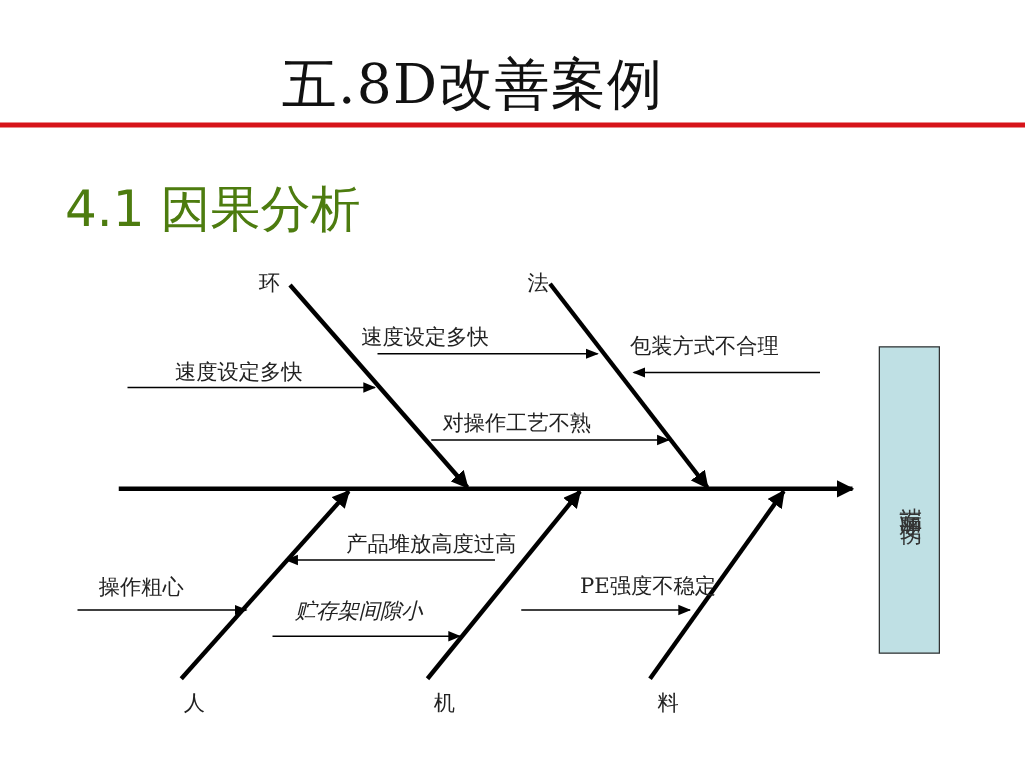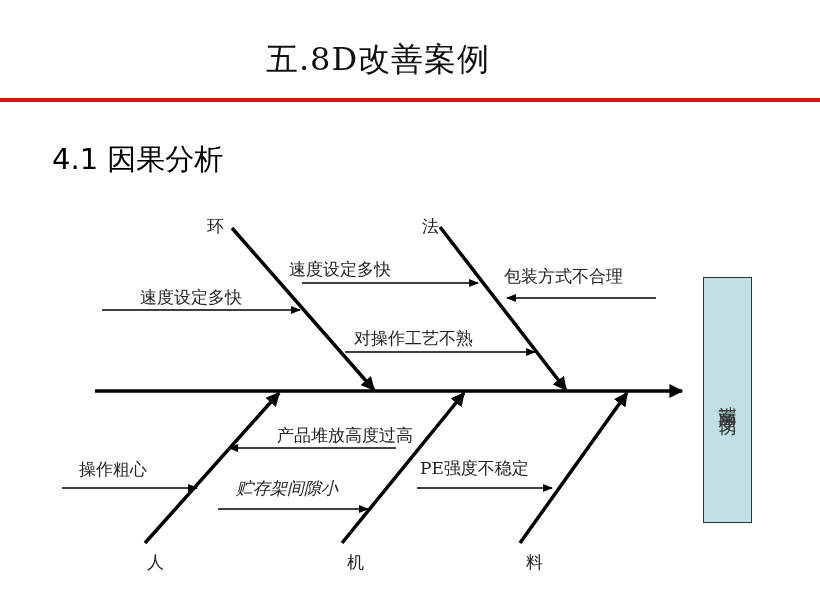--- a/index.html
+++ b/index.html
@@ -1,19 +1,19 @@
 <!DOCTYPE html>
 <html><head>
 <meta charset="utf-8">
 <style>
   html, body { margin: 0; padding: 0; background: #ffffff; }
   body { width: 820px; height: 615px; position: relative; overflow: hidden; font-family: "DejaVu Serif", "Liberation Serif", serif; }
-  .title { position: absolute; left: 0; width: 756px; top: 38px; text-align: center; font-size: 32px; color: #111; font-family: "DejaVu Serif", serif; letter-spacing: 1px; }
+  .title { position: absolute; left: 0; width: 756px; top: 38px; text-align: center; font-size: 44px; color: #111; font-family: "DejaVu Serif", serif; letter-spacing: 1px; }
   .red-rule { position: absolute; left: 0; top: 98px; width: 820px; height: 4px; background: #d7141a; }
-  .subtitle { position: absolute; left: 52px; top: 140px; font-size: 29px; color: #000000; font-family: "DejaVu Sans", "Liberation Sans", sans-serif; }
+  .subtitle { position: absolute; left: 52px; top: 140px; font-size: 40px; color: #4d7c0f; font-family: "DejaVu Sans", "Liberation Sans", sans-serif; }
   svg.diagram { position: absolute; left: 0; top: 0; }
   .lbl { position: absolute; font-size: 17px; color: #222; white-space: nowrap; font-family: "DejaVu Serif", serif; }
   .effect-box { position: absolute; left: 703px; top: 277px; width: 47px; height: 244px; background: #bfe0e4; border: 1.5px solid #333; display: flex; align-items: center; justify-content: center; }
   .effect-text { writing-mode: vertical-rl; text-orientation: upright; font-size: 18px; color: #333; letter-spacing: 4px; font-family: "DejaVu Serif", serif; }
 </style>
 </head>
 <body>
 
 <div class="title">五.8D改善案例</div>
 <div class="red-rule"></div>
@@ -68,17 +68,17 @@
 <div class="lbl" style="left:347px; top:551px;">机</div>
 <div class="lbl" style="left:526px; top:551px;">料</div>
 
 <div class="lbl" style="left:140px; top:286px;">速度设定多快</div>
 <div class="lbl" style="left:289px; top:258px;">速度设定多快</div>
 <div class="lbl" style="left:354px; top:327px;">对操作工艺不熟</div>
 <div class="lbl" style="left:504px; top:265px;">包装方式不合理</div>
 <div class="lbl" style="left:277px; top:424px;">产品堆放高度过高</div>
 <div class="lbl" style="left:79px; top:458px;">操作粗心</div>
 <div class="lbl" style="left:236px; top:477px;font-style:italic;">贮存架间隙小</div>
-<div class="lbl" style="left:420px; top:457px;">PE强度不稳定</div>
+<div class="lbl" style="left:464px; top:457px;">PE强度不稳定</div>
 
 <div class="effect-box">
   <span class="effect-text">端面受伤</span>
 </div>
 
 </body></html>

